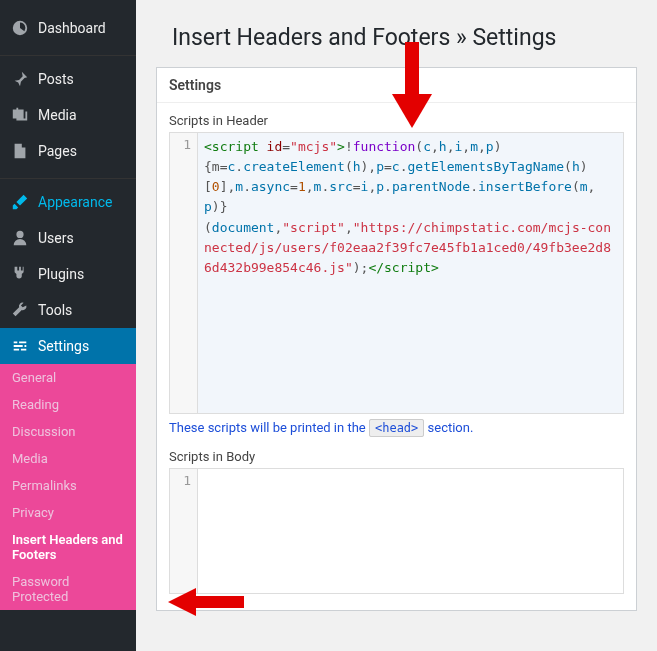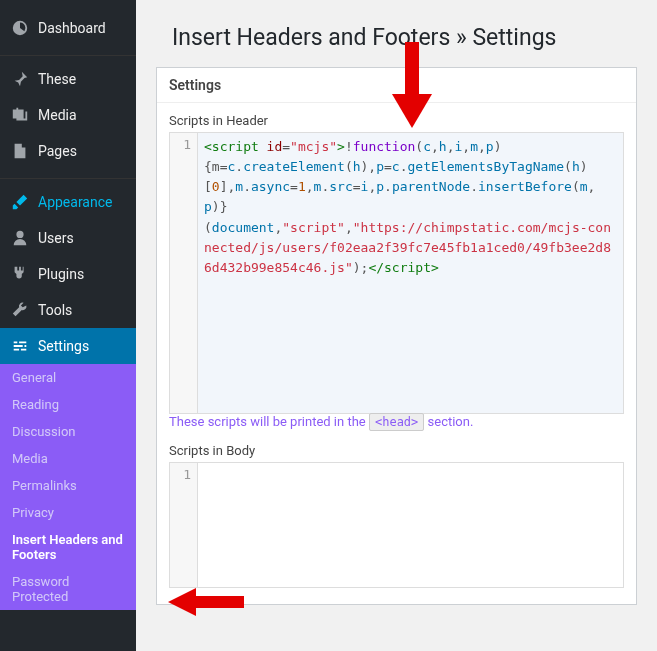--- a/index.html
+++ b/index.html
@@ -8,33 +8,33 @@
 .sidebar { width: 136px; background: #23282d; color: #eee; font-size: 14px; flex-shrink: 0; padding-top: 10px; }
 .side-item { display: flex; align-items: center; padding: 8px 8px 8px 10px; color: #eee; cursor: pointer; }
 .side-item .icon { width: 20px; height: 20px; margin-right: 8px; display: flex; align-items: center; justify-content: center; }
 .side-item svg { width: 18px; height: 18px; fill: #a0a5aa; }
 .side-item.active { background: #0073aa; color: #fff; position: relative; }
 .side-item.active svg { fill: #fff; }
 .side-item.active::after { content: ""; position: absolute; right: -8px; top: 50%; transform: translateY(-50%); width: 0; height: 0; border-top: 8px solid transparent; border-bottom: 8px solid transparent; border-right: 8px solid #f1f1f1; }
 .side-item.highlight { color: #00b9eb; }
 .side-item.highlight svg { fill: #00b9eb; }
 .side-sep { height: 5px; border-bottom: 1px solid #333; margin: 5px 0; }
-.sub-item { padding: 6px 12px; font-size: 13px; color: rgba(240,245,250,0.7); cursor: pointer; background: #8b5cf6; }
+.sub-item { padding: 6px 12px; font-size: 13px; color: rgba(240,245,250,0.7); cursor: pointer; background: #ec4899; }
 .sub-item.current { color: #fff; font-weight: 600; }
 .main { flex: 1; padding: 10px 20px 0 20px; background: #f1f1f1; overflow: hidden; }
 .page-title { font-size: 23px; font-weight: 400; color: #23282d; margin: 14px 16px 16px; }
 .settings-box { background: #fff; border: 1px solid #ccd0d4; }
 .settings-heading { font-size: 14px; font-weight: 600; padding: 9px 12px; border-bottom: 1px solid #eee; }
 .settings-body { padding: 10px 12px 16px; }
 .field-label { font-size: 13px; color: #444; margin-bottom: 4px; }
 .code-editor { border: 1px solid #ddd; background: #fff; display: flex; font-family: Consolas, Monaco, monospace; font-size: 13px; height: 282px; }
 .code-editor.small { height: 126px; }
 .gutter { width: 28px; background: #f7f7f7; border-right: 1px solid #ddd; color: #999; text-align: right; padding: 4px 6px 4px 0; font-size: 13px; }
 .code-area { flex: 1; padding: 4px 6px; line-height: 1.55; background: #f2f6fb; word-break: break-all; overflow-wrap: anywhere; }
-.desc { font-size: 13px; color: #8b5cf6; margin-top: 0; }
+.desc { font-size: 13px; color: #1d4ed8; margin-top: 6px; }
 .code-tag { background: #eee; border: 1px solid #ccc; border-radius: 2px; padding: 1px 5px; font-family: Consolas, Monaco, monospace; font-size: 12px; }
 .arrow-down { position: absolute; left: 392px; top: 42px; z-index: 5; }
 .arrow-left { position: absolute; left: 168px; top: 588px; z-index: 5; }
 .tk-tag { color: #107c10; }
 .tk-attr { color: #8b0000; }
 .tk-str { color: #cc3344; }
 .tk-pun { color: #555; }
 .tk-kw { color: #7b00c9; }
 .tk-var { color: #0073aa; }
 .tk-num { color: #b05000; }
@@ -52,21 +52,21 @@
         </span>
       <span>Dashboard</span>
     </div>
     <div class="side-sep"></div>
     <div class="side-item">
       <span class="icon">
           <svg viewBox="0 0 20 20">
             <path d="M12 2l6 6-3 1-4 4-1 5-2-4-4 4 4-4-4-2 5-1 4-4z"></path>
           </svg>
         </span>
-      <span>These</span>
+      <span>Posts</span>
     </div>
     <div class="side-item">
       <span class="icon">
           <svg viewBox="0 0 20 20">
             <path d="M2 4h12v10H2z M6 2h2v2H6z M16 6h2v10H6v-2h10z"></path>
           </svg>
         </span>
       <span>Media</span>
     </div>
     <div class="side-item">

